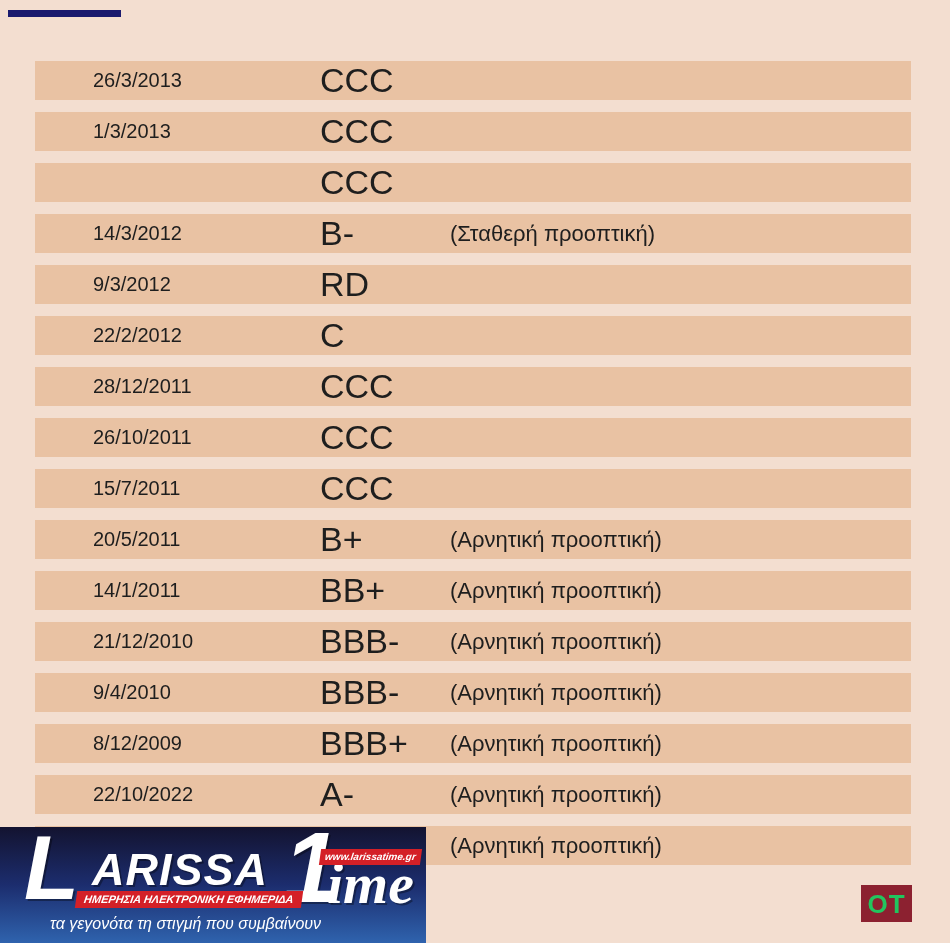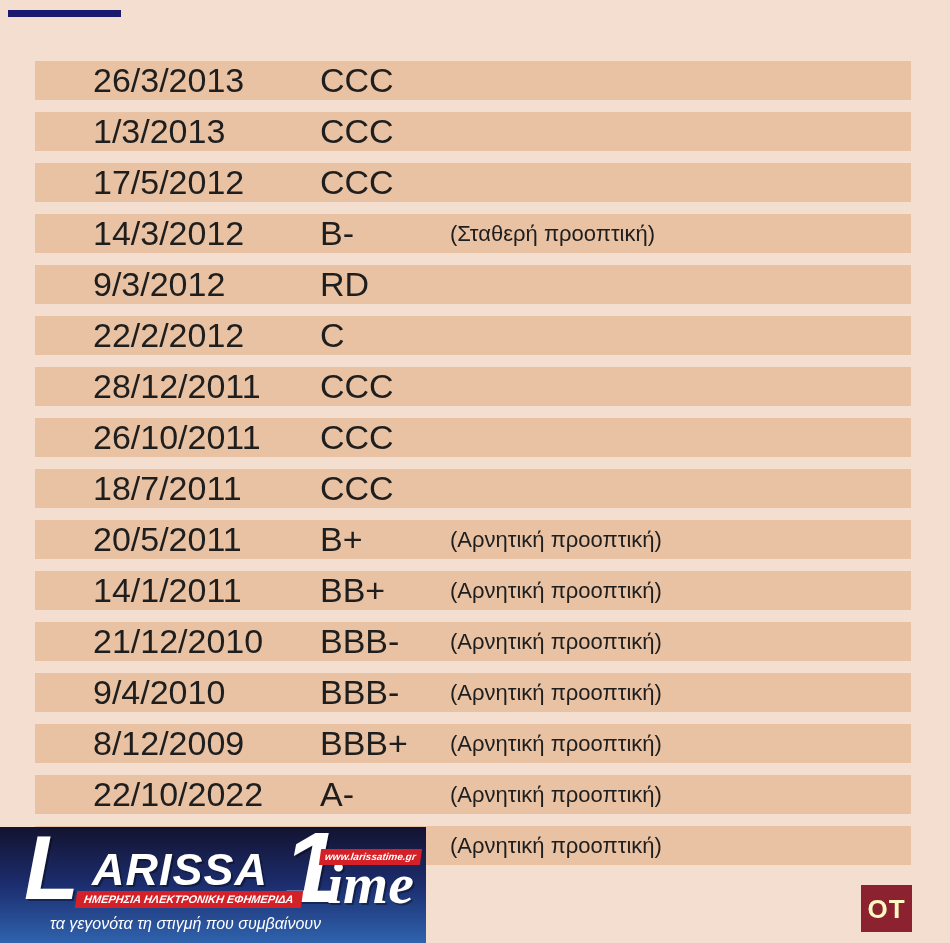--- a/index.html
+++ b/index.html
@@ -39,21 +39,21 @@
     height: 39px;
     margin-bottom: 12px;
     background: #e9c2a3;
   }
   .row .cell {
     position: absolute;
     top: 0;
     line-height: 39px;
     white-space: nowrap;
   }
-  .cell.date    { left: 58px;  font-size: 34px; }
+  .cell.date    { left: 58px;  font-size: 20px; }
   .cell.rating  { left: 285px; font-size: 34px; }
   .cell.outlook { left: 415px; font-size: 22px; text-align: center; }
 
   
   .logo {
     position: absolute;
     left: 0;
     top: 827px;
     width: 426px;
     height: 116px;
@@ -111,27 +111,27 @@
     font: italic 16px/1.2 "Liberation Sans", sans-serif;
     white-space: nowrap;
   }
 
   
   .ot-badge {
     position: absolute;
     left: 861px;
     top: 885px;
     width: 51px;
-    height: 47px;
+    height: 37px;
     background: #8c2130;
     display: flex;
     align-items: center;
     justify-content: center;
     font: bold 26px/1 "Liberation Sans", sans-serif;
-    color: #fef9c3;
+    color: #22c55e;
     letter-spacing: 1px;
   }
 </style>
 </head>
 <body>
 
 <div class="accent-line"></div>
 
 <div class="table">
   <div class="row">
@@ -140,21 +140,20 @@
     <span class="cell outlook"></span>
   </div>
 
   <div class="row">
     <span class="cell date">1/3/2013</span>
     <span class="cell rating">CCC</span>
     <span class="cell outlook"></span>
   </div>
 
   <div class="row">
-    <span class="cell date">17/5/2012</span>
     <span class="cell rating">CCC</span>
     <span class="cell outlook"></span>
   </div>
 
   <div class="row">
     <span class="cell date">14/3/2012</span>
     <span class="cell rating">B-</span>
     <span class="cell outlook">(Σταθερή προοπτική)</span>
   </div>
 
@@ -176,21 +175,21 @@
     <span class="cell outlook"></span>
   </div>
 
   <div class="row">
     <span class="cell date">26/10/2011</span>
     <span class="cell rating">CCC</span>
     <span class="cell outlook"></span>
   </div>
 
   <div class="row">
-    <span class="cell date">18/7/2011</span>
+    <span class="cell date">15/7/2011</span>
     <span class="cell rating">CCC</span>
     <span class="cell outlook"></span>
   </div>
 
   <div class="row">
     <span class="cell date">20/5/2011</span>
     <span class="cell rating">B+</span>
     <span class="cell outlook">(Αρνητική προοπτική)</span>
   </div>
 

